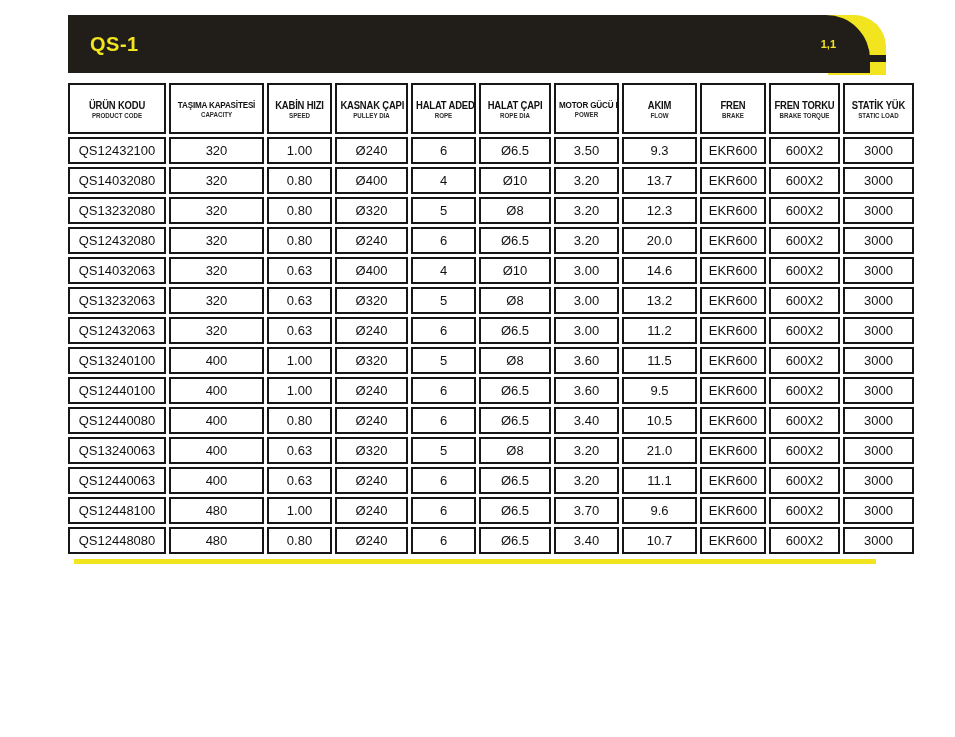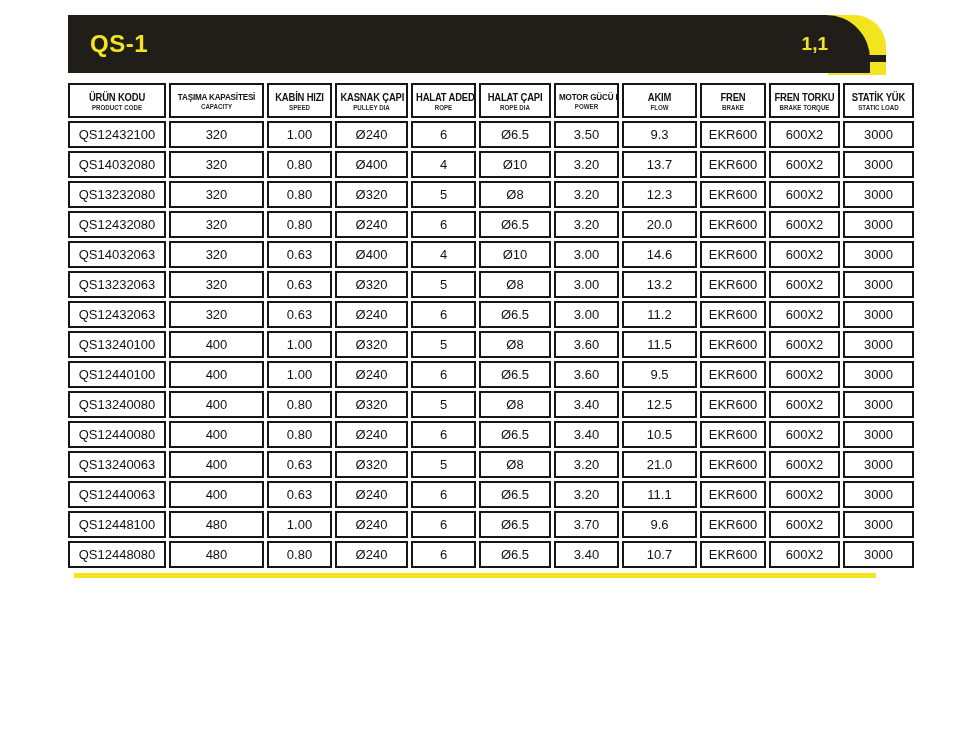--- a/index.html
+++ b/index.html
@@ -40,45 +40,45 @@
   .topbar-black {
     position: absolute; top: 0; left: 0; right: 14px; bottom: 0;
     background: var(--black);
     border-top-right-radius: 44px;
     z-index: 2;
   }
   .topbar-title {
     position: absolute; z-index: 3;
     left: 22px; top: 50%; transform: translateY(-50%);
     color: var(--yellow);
-    font-size: 24px; font-weight: bold; letter-spacing: 0.5px;
+    font-size: 20px; font-weight: bold; letter-spacing: 0.5px;
   }
   .topbar-badge {
     position: absolute; z-index: 3;
-    right: 56px; top: 50%; transform: translateY(-50%);
+    right: 48px; top: 50%; transform: translateY(-50%);
     color: var(--yellow);
-    font-size: 19px; font-weight: bold; margin-left: 44px;
+    font-size: 11px; font-weight: bold; margin-left: 44px;
   }
   
   table.spec {
     border-collapse: separate;
     border-spacing: 3px;
     table-layout: fixed;
     width: 822px;
     margin-left: -3px;
   }
   table.spec th, table.spec td {
     border: 2px solid var(--line);
     background: #ffffff;
     text-align: center;
     vertical-align: middle;
     overflow: hidden;
     padding: 0;
   }
-  table.spec th { height: 29px; padding: 1px 0; text-align: center; }
+  table.spec th { height: 29px; padding: 9px 0; text-align: center; }
   table.spec td {
     height: 23px;
     font-size: 13px;
     color: #111111;
   }
   .hl1 {
     display: block;
     font-weight: bold;
     font-size: 10.5px;
     letter-spacing: -0.2px;
@@ -291,52 +291,39 @@
             <td>Ø240</td>
             <td>6</td>
             <td>Ø6.5</td>
             <td>3.60</td>
             <td>9.5</td>
             <td>EKR600</td>
             <td>600X2</td>
             <td>3000</td>
           </tr>
           <tr>
-            <td>QS13240080</td>
-            <td>400</td>
-            <td>0.80</td>
+            <td>QS12440080</td>
+            <td>400</td>
+            <td>0.80</td>
+            <td>Ø240</td>
+            <td>6</td>
+            <td>Ø6.5</td>
+            <td>3.40</td>
+            <td>10.5</td>
+            <td>EKR600</td>
+            <td>600X2</td>
+            <td>3000</td>
+          </tr>
+          <tr>
+            <td>QS13240063</td>
+            <td>400</td>
+            <td>0.63</td>
             <td>Ø320</td>
             <td>5</td>
             <td>Ø8</td>
-            <td>3.40</td>
-            <td>12.5</td>
-            <td>EKR600</td>
-            <td>600X2</td>
-            <td>3000</td>
-          </tr>
-          <tr>
-            <td>QS12440080</td>
-            <td>400</td>
-            <td>0.80</td>
-            <td>Ø240</td>
-            <td>6</td>
-            <td>Ø6.5</td>
-            <td>3.40</td>
-            <td>10.5</td>
-            <td>EKR600</td>
-            <td>600X2</td>
-            <td>3000</td>
-          </tr>
-          <tr>
-            <td>QS13240063</td>
-            <td>400</td>
-            <td>0.63</td>
-            <td>Ø320</td>
-            <td>5</td>
-            <td>Ø8</td>
             <td>3.20</td>
             <td>21.0</td>
             <td>EKR600</td>
             <td>600X2</td>
             <td>3000</td>
           </tr>
           <tr>
             <td>QS12440063</td>
             <td>400</td>
             <td>0.63</td>

